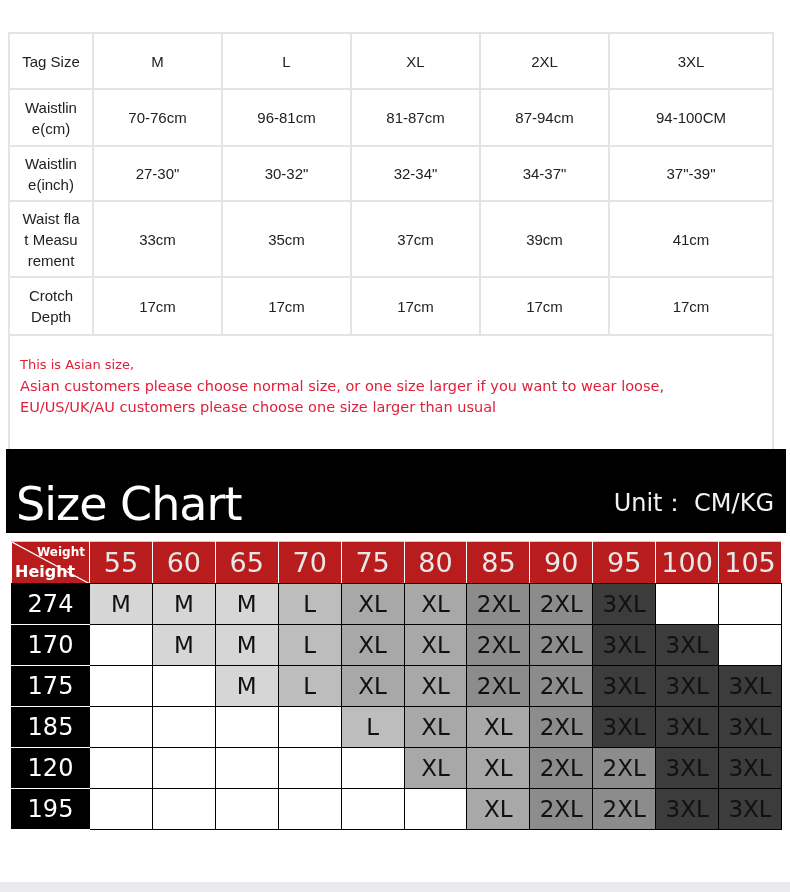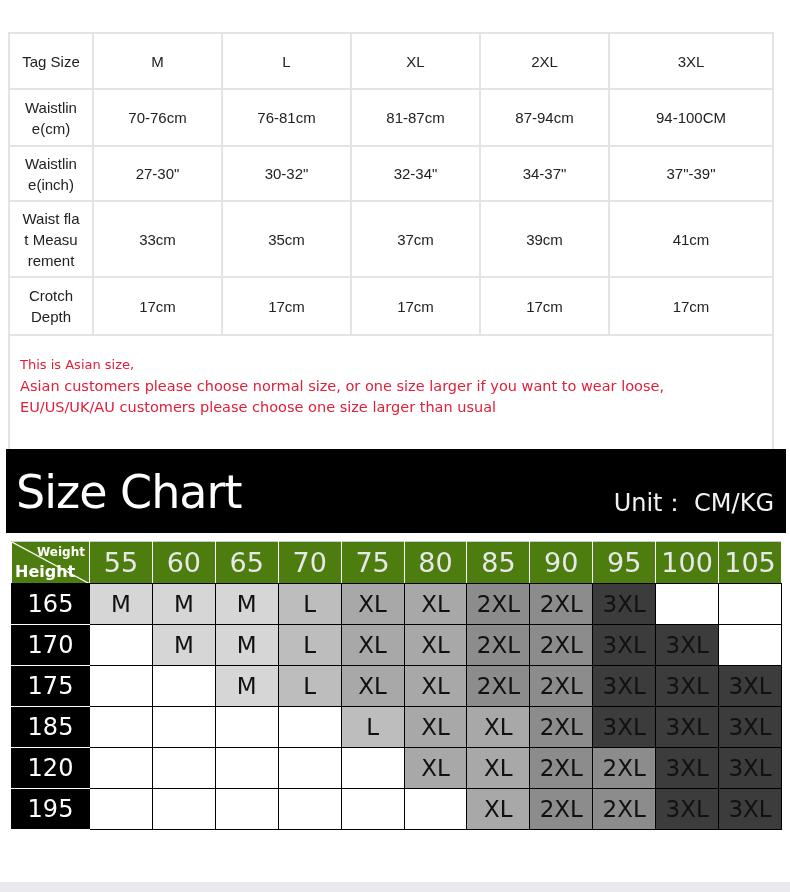--- a/index.html
+++ b/index.html
@@ -23,40 +23,40 @@
     vertical-align: top;
   }
   #meas td.note .l0 { font-size: 13px; }
 
   
   #banner {
     position: absolute; left: 6px; top: 449px; width: 780px; height: 84px;
     background: #000; color: #fff;
   }
   #banner .title {
-    position: absolute; left: 10px; top: 8px; font-size: 46px; line-height: 70px;
+    position: absolute; left: 10px; top: 20px; font-size: 46px; line-height: 70px;
     font-family: "DejaVu Sans", sans-serif; letter-spacing: -1px;
   }
   #banner .unit {
     position: absolute; right: 12px; top: 38px; font-size: 24px; line-height: 32px;
     font-family: "DejaVu Sans", sans-serif; color: #f2f2f2;
   }
 
   
   #grid {
     position: absolute; left: 11px; top: 541px;
     border-collapse: collapse; table-layout: fixed; width: 771px;
   }
   #grid td {
     border: 1.5px solid #000; height: 41px; text-align: center; vertical-align: middle;
     font-family: "DejaVu Sans", sans-serif; font-size: 23px; color: #111; padding: 0;
     overflow: hidden; white-space: nowrap;
   }
   #grid tr.head td {
-    background: #4d7c0f; color: #e8e8e8; font-size: 27px; border-color: #fff;
+    background: #b91c1c; color: #e8e8e8; font-size: 27px; border-color: #fff;
     border-top-color: #ccc; height: 42px; border-bottom-color: #000;
   }
   #grid td.corner { position: relative; background: #000; border-left-color: #ccc; }
   #grid td.corner svg { position: absolute; left: 0; top: 0; }
   #grid td.corner .w {
     position: absolute; right: 4px; top: 3px; font-size: 12px; color: #fff; font-weight: bold;
   }
   #grid td.corner .h {
     position: absolute; left: 3px; bottom: 2px; font-size: 16px; color: #fff; font-weight: bold;
   }
@@ -93,21 +93,21 @@
     <td class="lbl">Tag Size</td>
     <td>M</td>
     <td>L</td>
     <td>XL</td>
     <td>2XL</td>
     <td>3XL</td>
   </tr>
   <tr style="height:57px">
     <td class="lbl"><span>Waistlin</span><br><span>e(cm)</span></td>
     <td>70-76cm</td>
-    <td>76-81cm</td>
+    <td>96-81cm</td>
     <td>81-87cm</td>
     <td>87-94cm</td>
     <td>94-100CM</td>
   </tr>
   <tr style="height:55px">
     <td class="lbl"><span>Waistlin</span><br><span>e(inch)</span></td>
     <td>27-30"</td>
     <td>30-32"</td>
     <td>32-34"</td>
     <td>34-37"</td>
@@ -174,21 +174,21 @@
         <td>70</td>
         <td>75</td>
         <td>80</td>
         <td>85</td>
         <td>90</td>
         <td>95</td>
         <td>100</td>
         <td>105</td>
       </tr>
   <tr>
-        <td class="rowh">165</td>
+        <td class="rowh">274</td>
         <td class="s-M" style="background: rgb(214, 214, 214);">M</td>
         <td class="s-M" style="background: rgb(214, 214, 214);">M</td>
         <td class="s-M" style="background: rgb(214, 214, 214);">M</td>
         <td class="s-L" style="background: rgb(189, 189, 189);">L</td>
         <td class="s-XL" style="background: rgb(168, 168, 168);">XL</td>
         <td class="s-XL" style="background: rgb(168, 168, 168);">XL</td>
         <td class="s-2XL" style="background: rgb(140, 140, 140);">2XL</td>
         <td class="s-2XL" style="background: rgb(140, 140, 140);">2XL</td>
         <td class="s-3XL" style="background: rgb(60, 60, 60);">3XL</td>
         <td class="s-empty" style="background: rgb(255, 255, 255);"></td>

